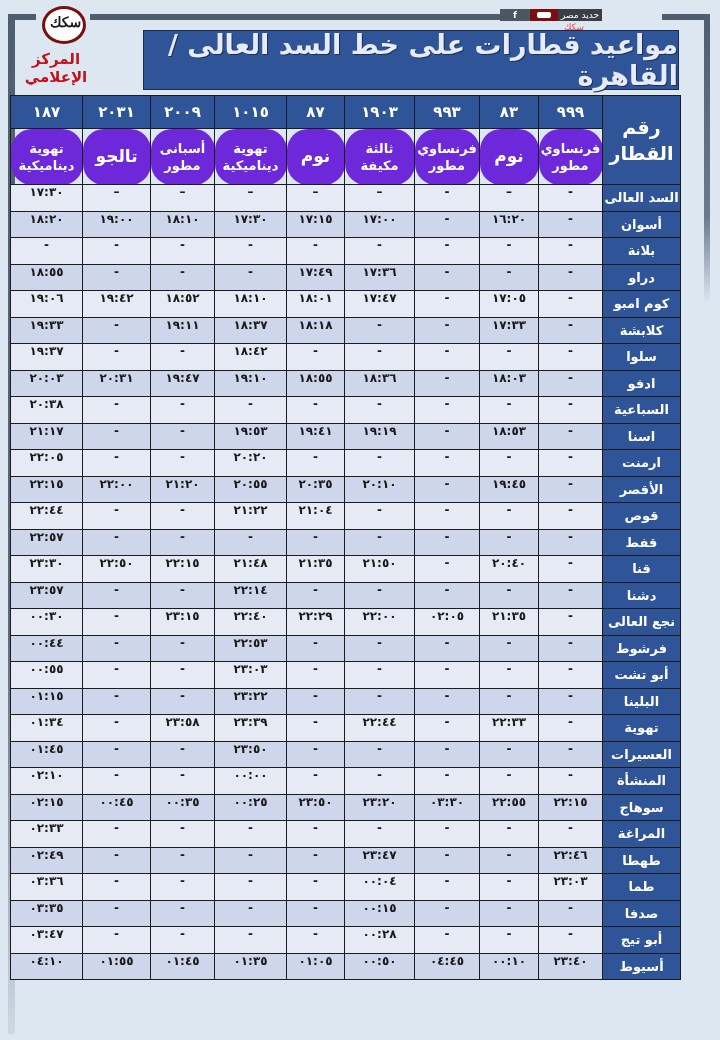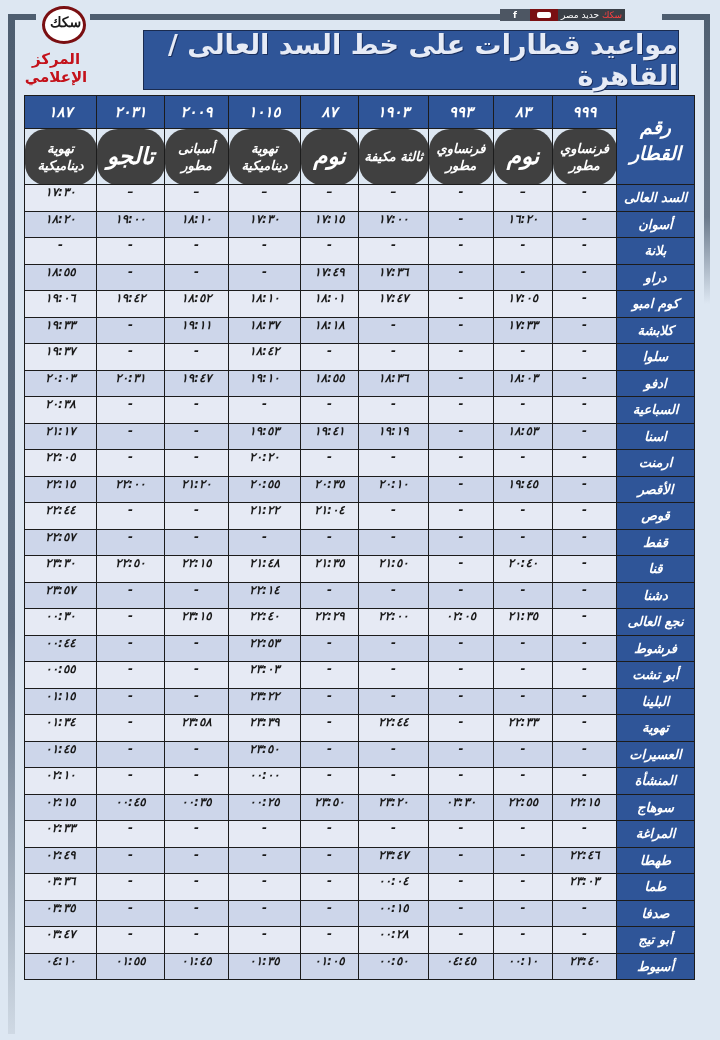--- a/index.html
+++ b/index.html
@@ -34,39 +34,39 @@
   .logo-text {
     position:absolute; left:30px; top:50px; width:80px; text-align:center;
     font-size:15px; font-weight:bold; color:#c4121b;
   }
   .social {
     position:absolute; left:500px; top:8px; height:14px; display:flex; align-items:center;
   }
   .fb { width:30px; height:12px; background:#4d5663; color:#fff; font-size:9px; font-weight:bold; text-align:center; line-height:12px; }
   .yt { width:28px; height:12px; background:#7a0f12; display:flex; align-items:center; justify-content:center; }
   .yt span { width:14px; height:6px; background:#fff; border-radius:2px; display:block; }
-  .brand { height:12px; background:#3a3f46; color:#fff; font-size:9px; line-height:12px; padding:0 3px; display:flex; }
+  .brand { height:12px; background:#3a3f46; color:#fff; font-size:9px; line-height:12px; padding:0 3px; display:flex;flex-direction:column; }
   .brand .red { color:#ff4040; margin-left:3px; }
   .title-box {
     position:absolute; left:143px; top:30px; width:536px; height:60px;
     background:#2f5598; border:1px solid #1a2b4f; box-sizing:border-box;
     display:flex; align-items:center; justify-content:center;
     color:#e6ebf6; font-size:27px; font-weight:bold; direction:rtl;
     text-shadow:1px 1px 0 #1a2f5e;
   }
   table.sched {
-    position:absolute; left:24px; top:95px; border-collapse:collapse;
-    direction:ltr; table-layout:fixed;font-style:italic;
+    position:absolute; left:10px; top:95px; border-collapse:collapse;
+    direction:ltr; table-layout:fixed;
   }
   table.sched td, table.sched th {
     border:1px solid #1c1c1c; padding:0; text-align:center; overflow:hidden;
   }
   th.num { background:#2f5598; color:#ffffff; font-size:15px; height:32px; font-weight:bold; }
-  th.typ { background:#404040; color:#ffffff; font-size:13px; height:55px; font-weight:bold; line-height:17px;border-radius:21px; }
-  th.typ.big { font-size:23px; }
+  th.typ { background:#6d28d9; color:#ffffff; font-size:13px; height:55px; font-weight:bold; line-height:17px;border-radius:21px; }
+  th.typ.big { font-size:17px; }
   th.corner { background:#2f5598; color:#ffffff; font-size:19px; line-height:26px; font-weight:bold;margin-top:40px; }
   td.cell { height:25.5px; font-size:12px; font-weight:bold; color:#1a1a1a; vertical-align:top; padding-top:2px; }
   tr.odd td.cell { background:#e6eaf4; }
   tr.even td.cell { background:#cdd6ea; }
   td.station {
     background:#2f5598; color:#ffffff; font-size:13px; font-weight:bold;
     direction:rtl; border-color:#1c1c1c;margin-top:20px;
   }
 </style>
 </head>

